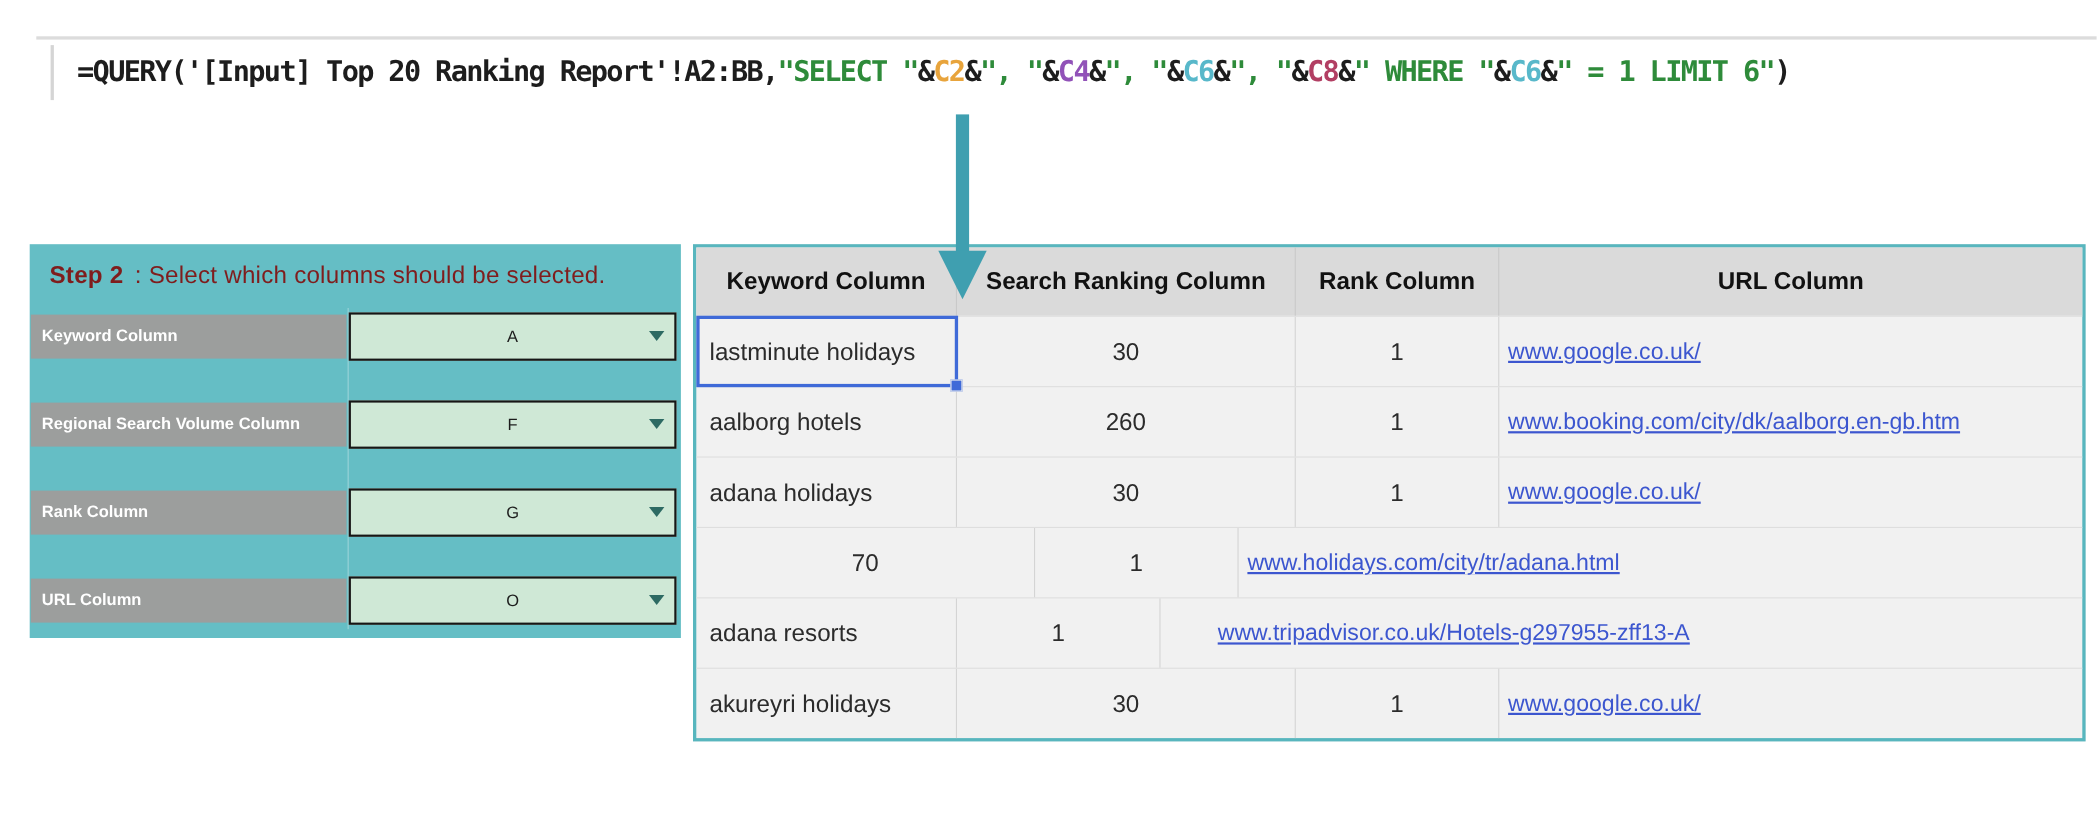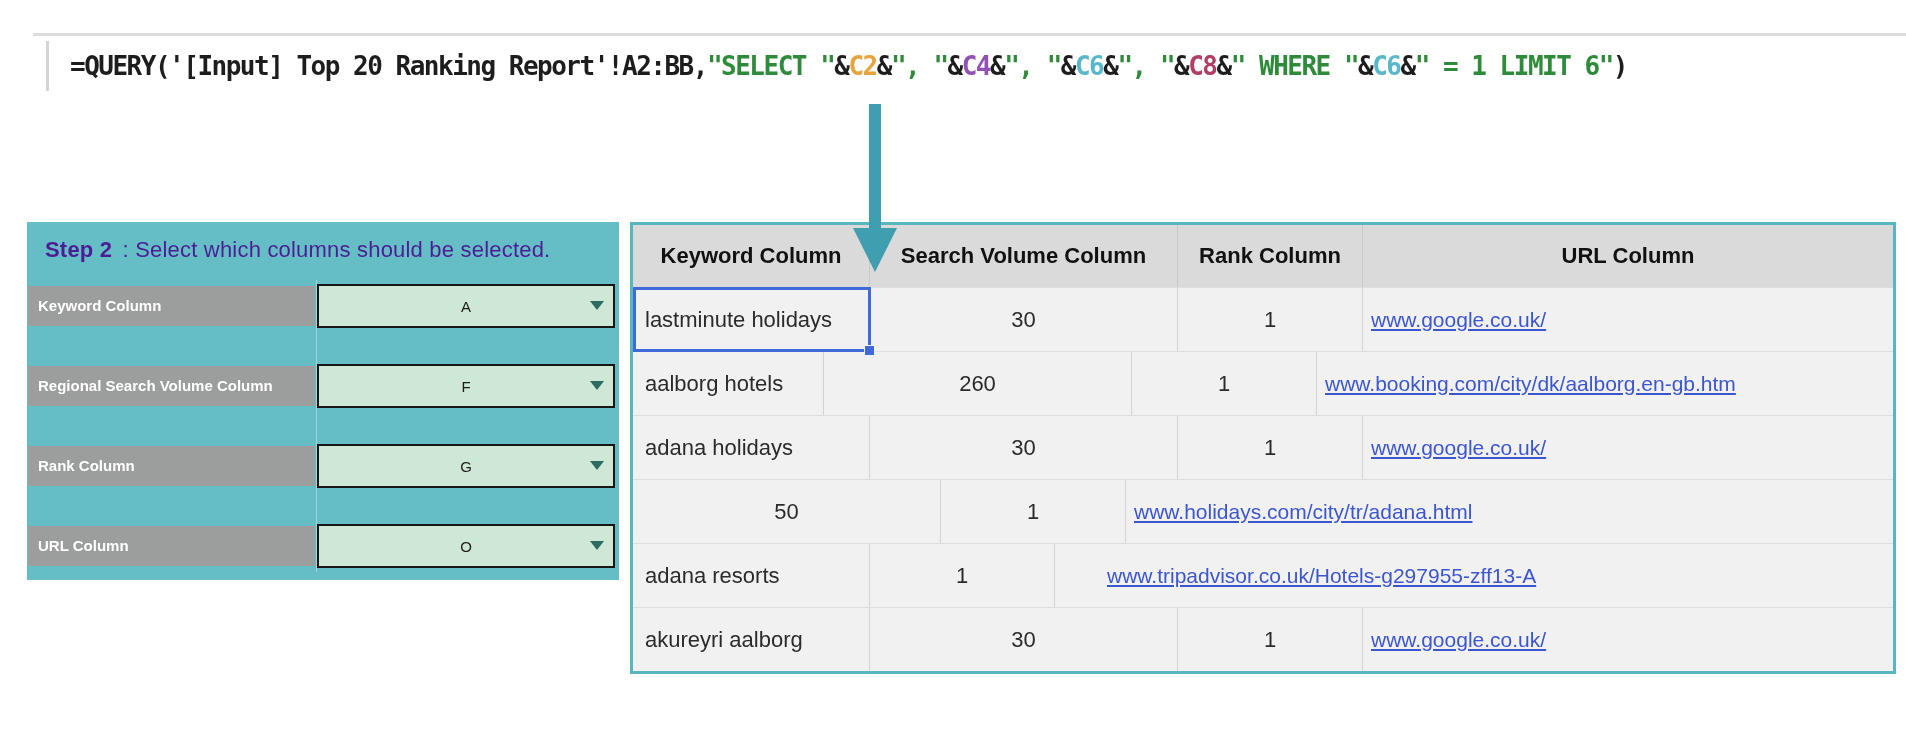--- a/index.html
+++ b/index.html
@@ -15,21 +15,21 @@
                    font-size:26px; font-weight:600; letter-spacing:-1.5px; }
 
   
   #arrow-stem { left:869px; top:104px; width:12px; height:126px; background:#3f9fb0; z-index:30; }
   #arrow-head { left:853px; top:228px; width:0; height:0; z-index:30;
                 border-left:22px solid transparent; border-right:22px solid transparent;
                 border-top:44px solid #3f9fb0; }
 
   
   #step-panel { left:27px; top:222px; width:592px; height:358px; background:#65bec5; }
-  #panel-title { position:absolute; left:18px; top:15px; color:#4c1d95; font-size:22px;
+  #panel-title { position:absolute; left:18px; top:15px; color:#7f1d1d; font-size:22px;
                  letter-spacing:.2px; white-space:nowrap; }
   #panel-title b { font-weight:700; margin-right:4px; }
   .frow { position:absolute; left:0; width:100%; height:40px; }
   .flabel { position:absolute; left:1px; top:0; width:287px; height:40px; background:#9c9e9d;
             color:#ffffff; font-size:15px; font-weight:700; line-height:40px;
             padding-left:10px; white-space:nowrap; overflow:hidden; }
   .fdrop  { position:absolute; left:290px; top:-2px; width:298px; height:44px;
             background:#cfe8d6; border:2px solid #161616; display:flex;
             align-items:center; justify-content:center; cursor:pointer; }
   .fdrop .val { font-size:15px; color:#1c1c1c; }
@@ -102,65 +102,65 @@
           <span class="val">O</span>
           <span class="tri"></span>
         </div>
       </div>
     </div>
 </div>
 
 <div class="abs" id="result-table">
   <div id="thead">
       <div class="hcell" style="width: 237px;">Keyword Column</div>
-      <div class="hcell" style="width: 308px;">Search Volume Column</div>
+      <div class="hcell" style="width: 308px;">Search Ranking Column</div>
       <div class="hcell" style="width: 185px;">Rank Column</div>
       <div class="hcell" style="width: 530px;">URL Column</div>
     </div>
   <div id="tbody">
       <div class="trow">
         <div class="tcell c-kw" style="width: 237px;">lastminute holidays</div>
         <div class="tcell c-mid" style="width: 308px;">30</div>
         <div class="tcell c-mid" style="width: 185px;">1</div>
         <div class="tcell c-url" style="width: 530px;">
           <a href="#">www.google.co.uk/</a>
         </div>
       </div>
       <div class="trow">
-        <div class="tcell c-kw" style="width: 191px;">aalborg hotels</div>
+        <div class="tcell c-kw" style="width: 237px;">aalborg hotels</div>
         <div class="tcell c-mid" style="width: 308px;">260</div>
         <div class="tcell c-mid" style="width: 185px;">1</div>
         <div class="tcell c-url" style="width: 530px;">
           <a href="#">www.booking.com/city/dk/aalborg.en-gb.htm</a>
         </div>
       </div>
       <div class="trow">
         <div class="tcell c-kw" style="width: 237px;">adana holidays</div>
         <div class="tcell c-mid" style="width: 308px;">30</div>
         <div class="tcell c-mid" style="width: 185px;">1</div>
         <div class="tcell c-url" style="width: 530px;">
           <a href="#">www.google.co.uk/</a>
         </div>
       </div>
       <div class="trow">
-        <div class="tcell c-mid" style="width: 308px;">50</div>
+        <div class="tcell c-mid" style="width: 308px;">70</div>
         <div class="tcell c-mid" style="width: 185px;">1</div>
         <div class="tcell c-url" style="width: 530px;">
           <a href="#">www.holidays.com/city/tr/adana.html</a>
         </div>
       </div>
       <div class="trow">
         <div class="tcell c-kw" style="width: 237px;">adana resorts</div>
         <div class="tcell c-mid" style="width: 185px;">1</div>
         <div class="tcell c-url" style="width: 530px; margin-left: 44px;">
           <a href="#">www.tripadvisor.co.uk/Hotels-g297955-zff13-A</a>
         </div>
       </div>
       <div class="trow">
-        <div class="tcell c-kw" style="width: 237px;">akureyri aalborg</div>
+        <div class="tcell c-kw" style="width: 237px;">akureyri holidays</div>
         <div class="tcell c-mid" style="width: 308px;">30</div>
         <div class="tcell c-mid" style="width: 185px;">1</div>
         <div class="tcell c-url" style="width: 530px;">
           <a href="#">www.google.co.uk/</a>
         </div>
       </div>
     </div>
   <div id="sel-outline">
     <div id="sel-handle"></div>
   </div>

